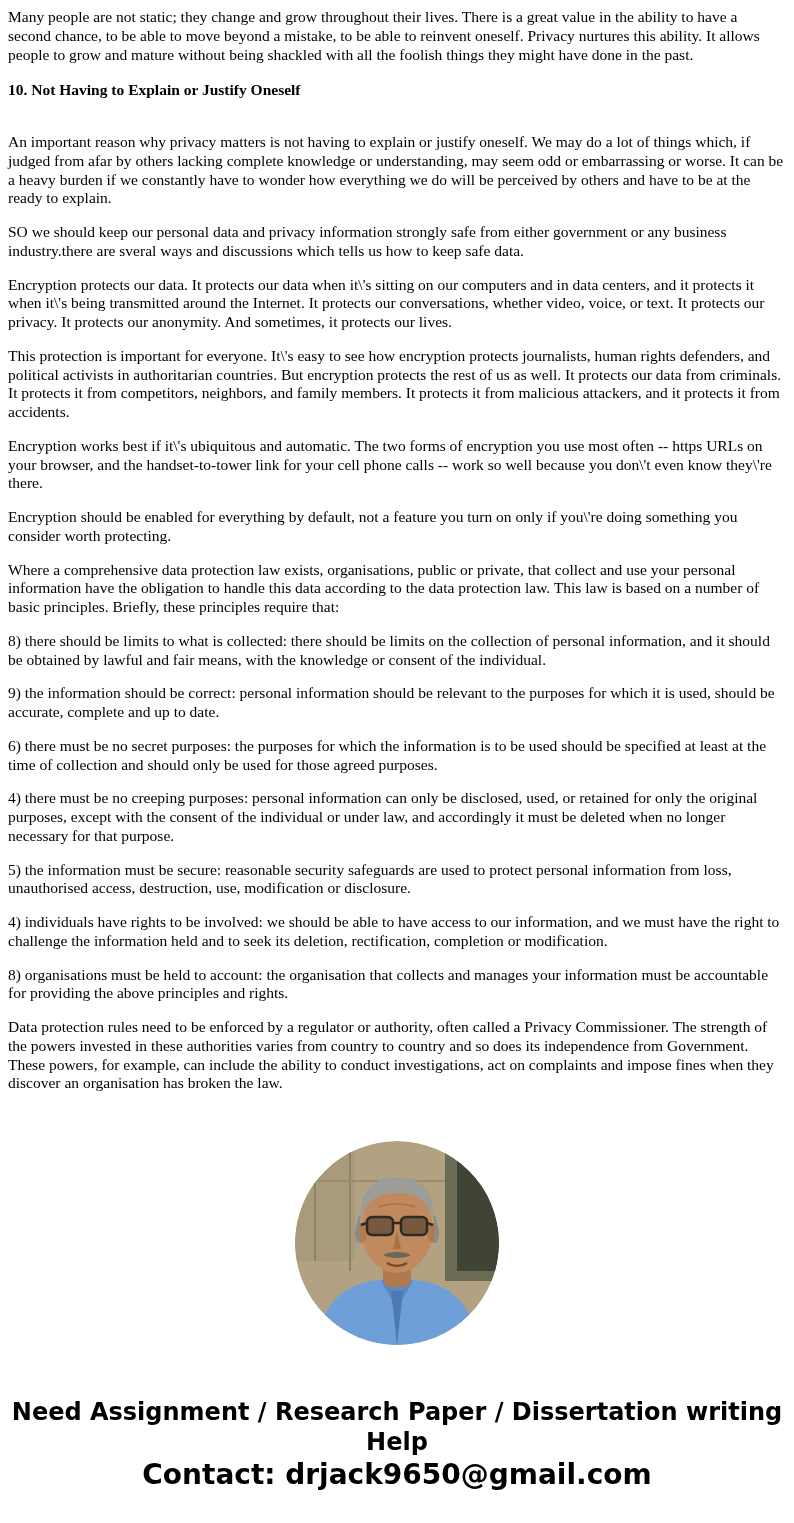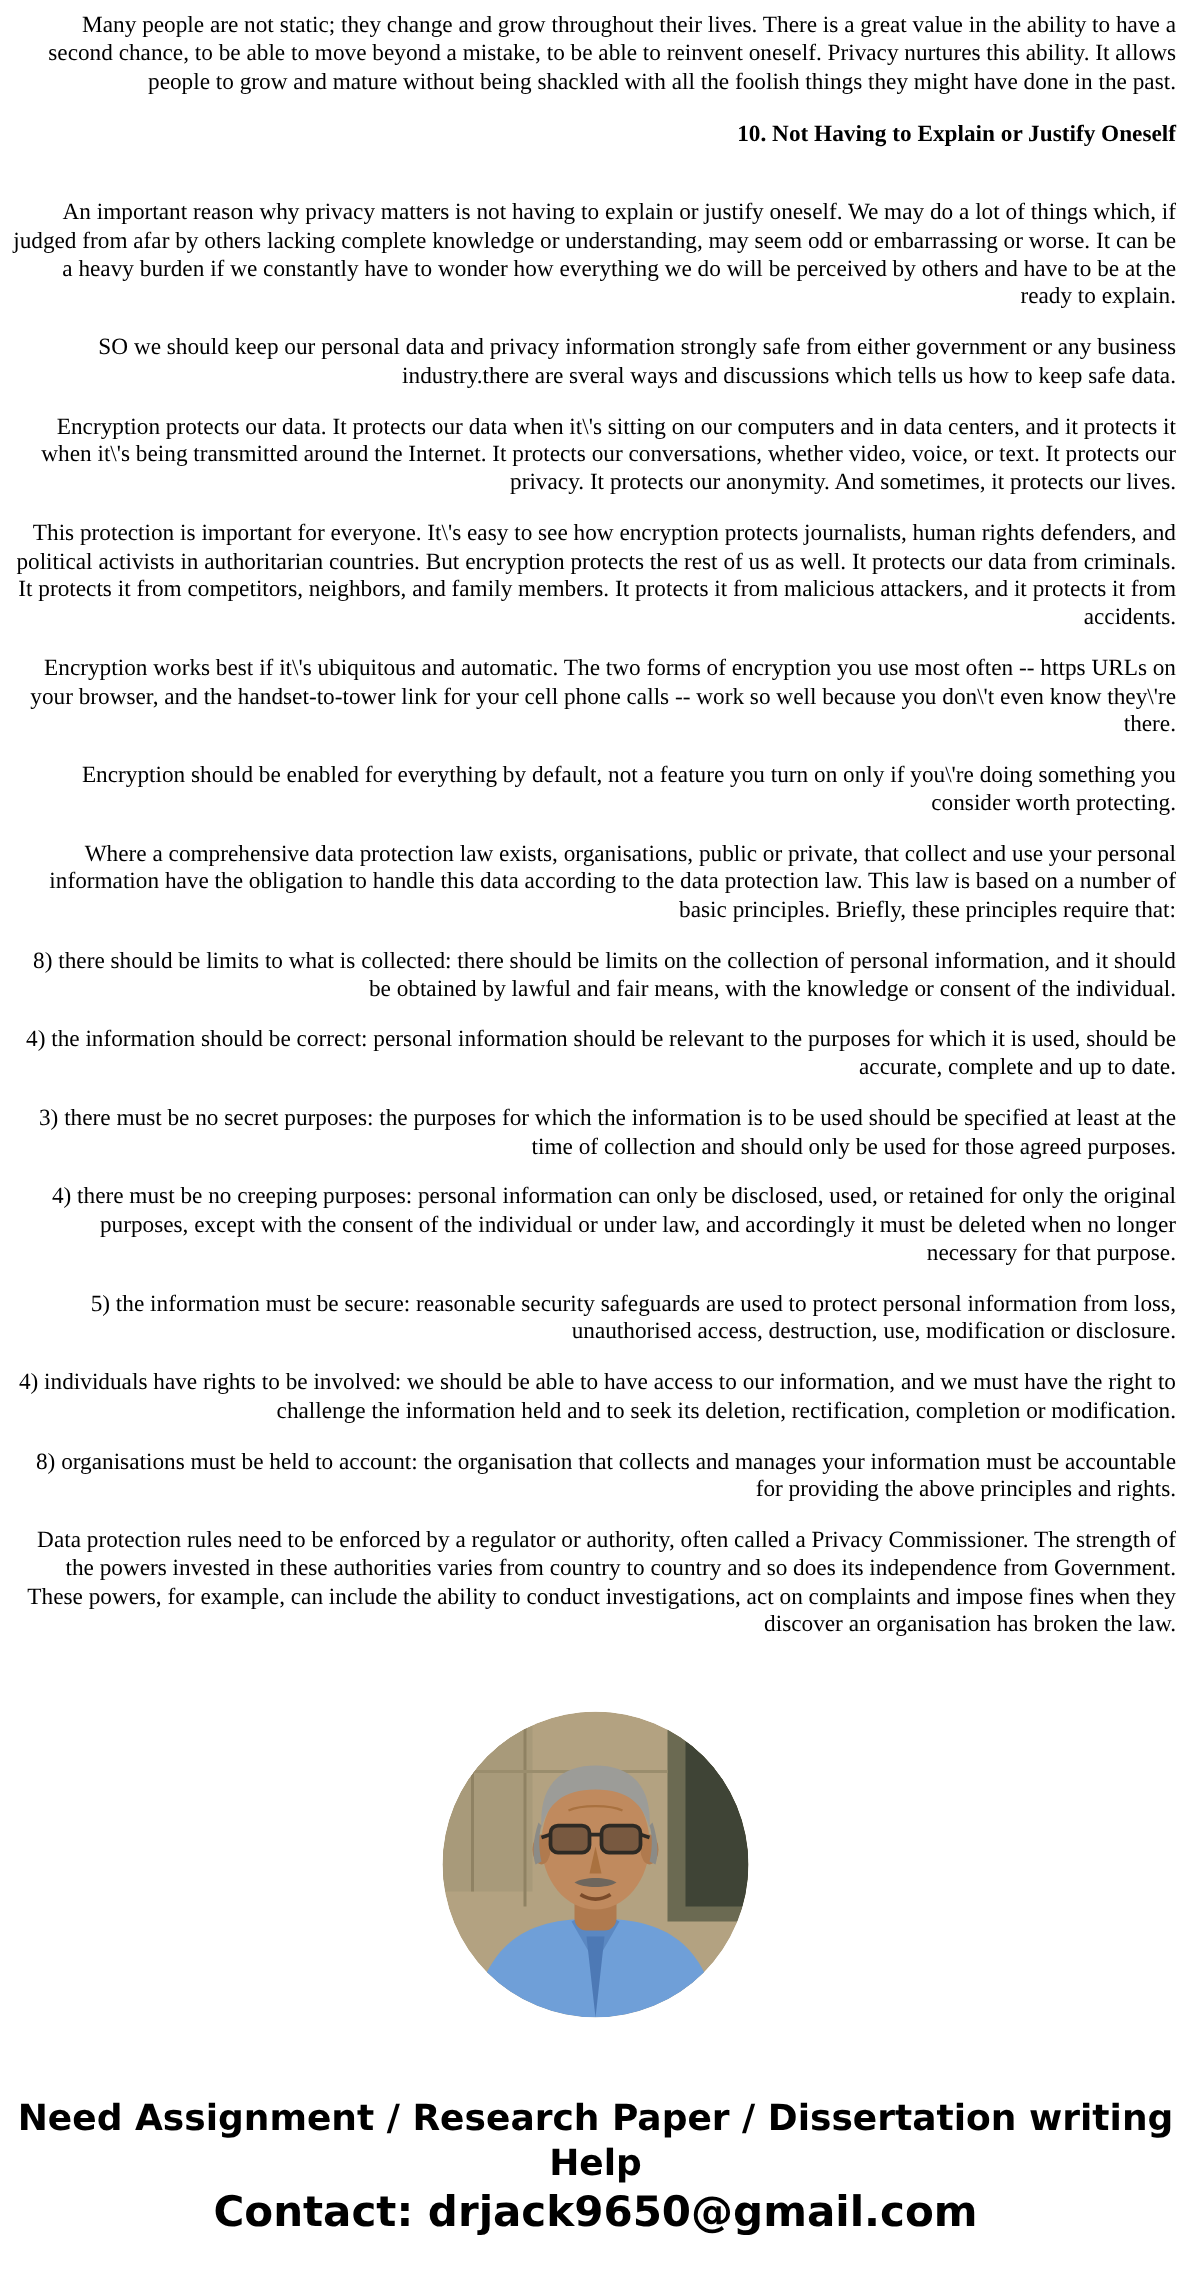--- a/index.html
+++ b/index.html
@@ -12,21 +12,21 @@
     color: #000000;
     position: relative;
   }
   .doc {
     padding: 8px 10px 0 8px;
   }
   .doc p {
     font-size: 15.5px;
     line-height: 1.21;
     margin-bottom: 15px;
-    text-align: right;
+    text-align: left;
   }
   .doc p.heading {
     font-weight: bold;
     margin-top: 17px;
     margin-bottom: 33px;
   }
   .photo-wrap {
     margin-top: 48px;
     display: flex;
     justify-content: center;
@@ -62,22 +62,22 @@
   <p>Many people are not static; they change and grow throughout their lives. There is a great value in the ability to have a second chance, to be able to move beyond a mistake, to be able to reinvent oneself. Privacy nurtures this ability. It allows people to grow and mature without being shackled with all the foolish things they might have done in the past.</p>
   <p class="heading">10. Not Having to Explain or Justify Oneself</p>
   <p>An important reason why privacy matters is not having to explain or justify oneself. We may do a lot of things which, if judged from afar by others lacking complete knowledge or understanding, may seem odd or embarrassing or worse. It can be a heavy burden if we constantly have to wonder how everything we do will be perceived by others and have to be at the ready to explain.</p>
   <p>SO we should keep our personal data and privacy information strongly safe from either government or any business industry.there are sveral ways and discussions which tells us how to keep safe data.</p>
   <p>Encryption protects our data. It protects our data when it\'s sitting on our computers and in data centers, and it protects it when it\'s being transmitted around the Internet. It protects our conversations, whether video, voice, or text. It protects our privacy. It protects our anonymity. And sometimes, it protects our lives.</p>
   <p>This protection is important for everyone. It\'s easy to see how encryption protects journalists, human rights defenders, and political activists in authoritarian countries. But encryption protects the rest of us as well. It protects our data from criminals. It protects it from competitors, neighbors, and family members. It protects it from malicious attackers, and it protects it from accidents.</p>
   <p>Encryption works best if it\'s ubiquitous and automatic. The two forms of encryption you use most often -- https URLs on your browser, and the handset-to-tower link for your cell phone calls -- work so well because you don\'t even know they\'re there.</p>
   <p>Encryption should be enabled for everything by default, not a feature you turn on only if you\'re doing something you consider worth protecting.</p>
   <p>Where a comprehensive data protection law exists, organisations, public or private, that collect and use your personal information have the obligation to handle this data according to the data protection law. This law is based on a number of basic principles. Briefly, these principles require that:</p>
   <p>8) there should be limits to what is collected: there should be limits on the collection of personal information, and it should be obtained by lawful and fair means, with the knowledge or consent of the individual.</p>
-  <p>4) the information should be correct: personal information should be relevant to the purposes for which it is used, should be accurate, complete and up to date.</p>
-  <p>3) there must be no secret purposes: the purposes for which the information is to be used should be specified at least at the time of collection and should only be used for those agreed purposes.</p>
+  <p>9) the information should be correct: personal information should be relevant to the purposes for which it is used, should be accurate, complete and up to date.</p>
+  <p>6) there must be no secret purposes: the purposes for which the information is to be used should be specified at least at the time of collection and should only be used for those agreed purposes.</p>
   <p>4) there must be no creeping purposes: personal information can only be disclosed, used, or retained for only the original purposes, except with the consent of the individual or under law, and accordingly it must be deleted when no longer necessary for that purpose.</p>
   <p>5) the information must be secure: reasonable security safeguards are used to protect personal information from loss, unauthorised access, destruction, use, modification or disclosure.</p>
   <p>4) individuals have rights to be involved: we should be able to have access to our information, and we must have the right to challenge the information held and to seek its deletion, rectification, completion or modification.</p>
   <p>8) organisations must be held to account: the organisation that collects and manages your information must be accountable for providing the above principles and rights.</p>
   <p>Data protection rules need to be enforced by a regulator or authority, often called a Privacy Commissioner. The strength of the powers invested in these authorities varies from country to country and so does its independence from Government. These powers, for example, can include the ability to conduct investigations, act on complaints and impose fines when they discover an organisation has broken the law.</p>
 </div>
 
 <div class="photo-wrap">
   <svg class="avatar-circle" viewBox="0 0 204 204" xmlns="http://www.w3.org/2000/svg" aria-hidden="true">
     <defs>

